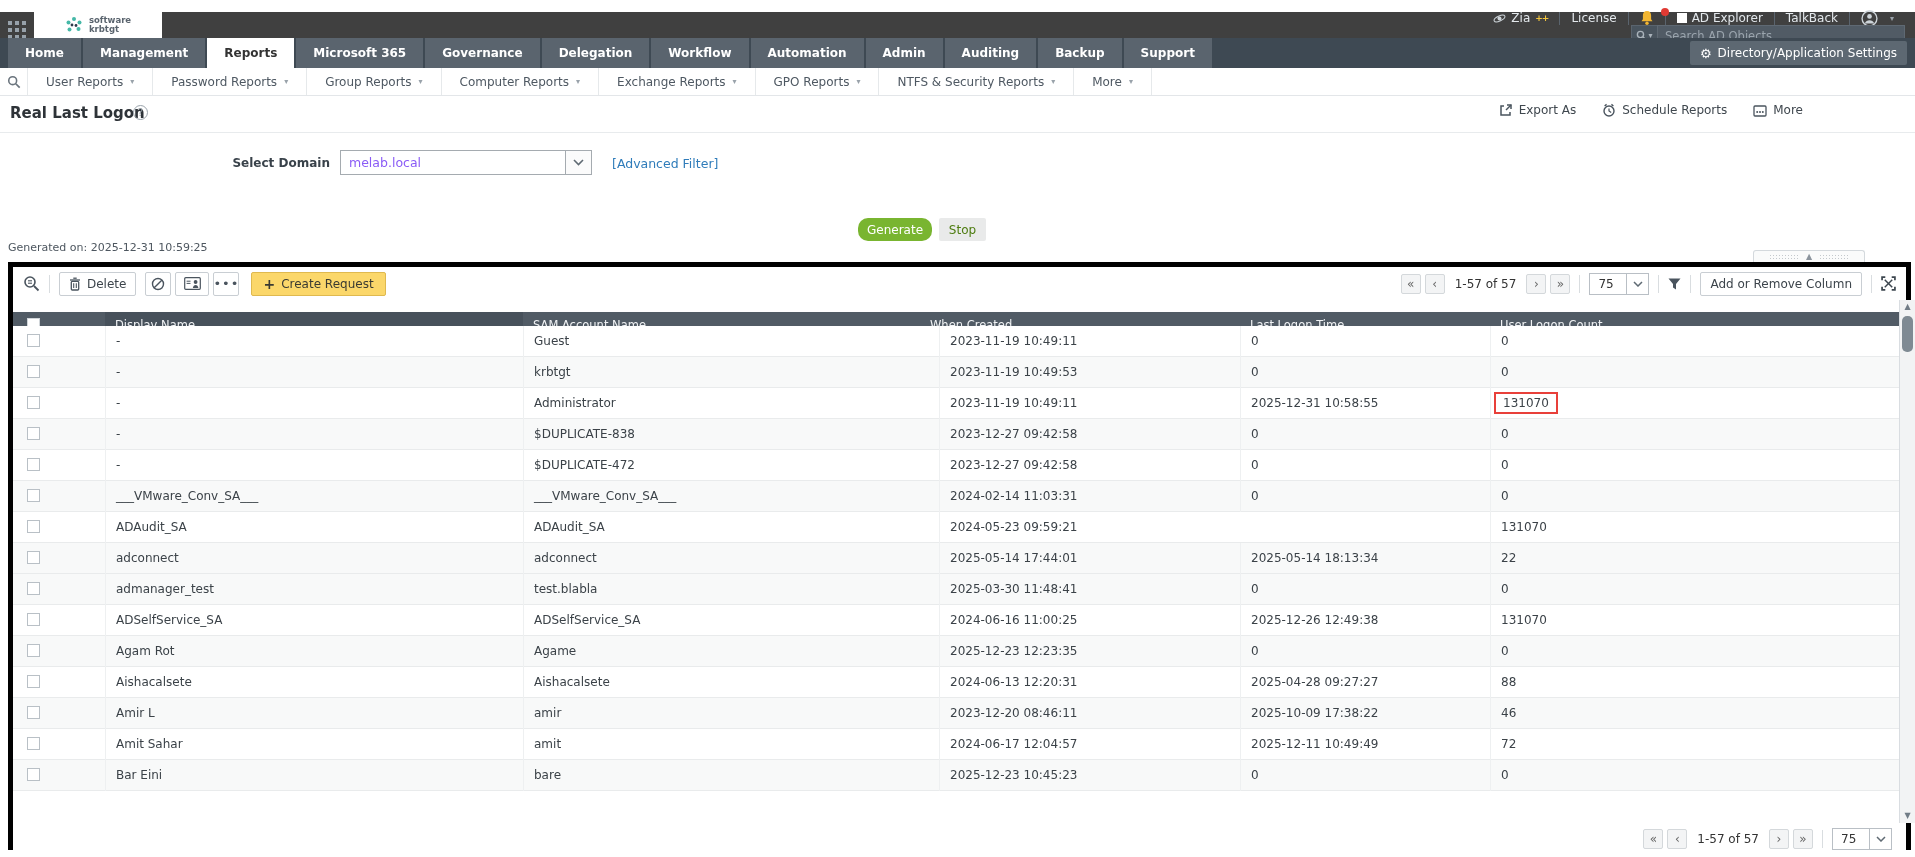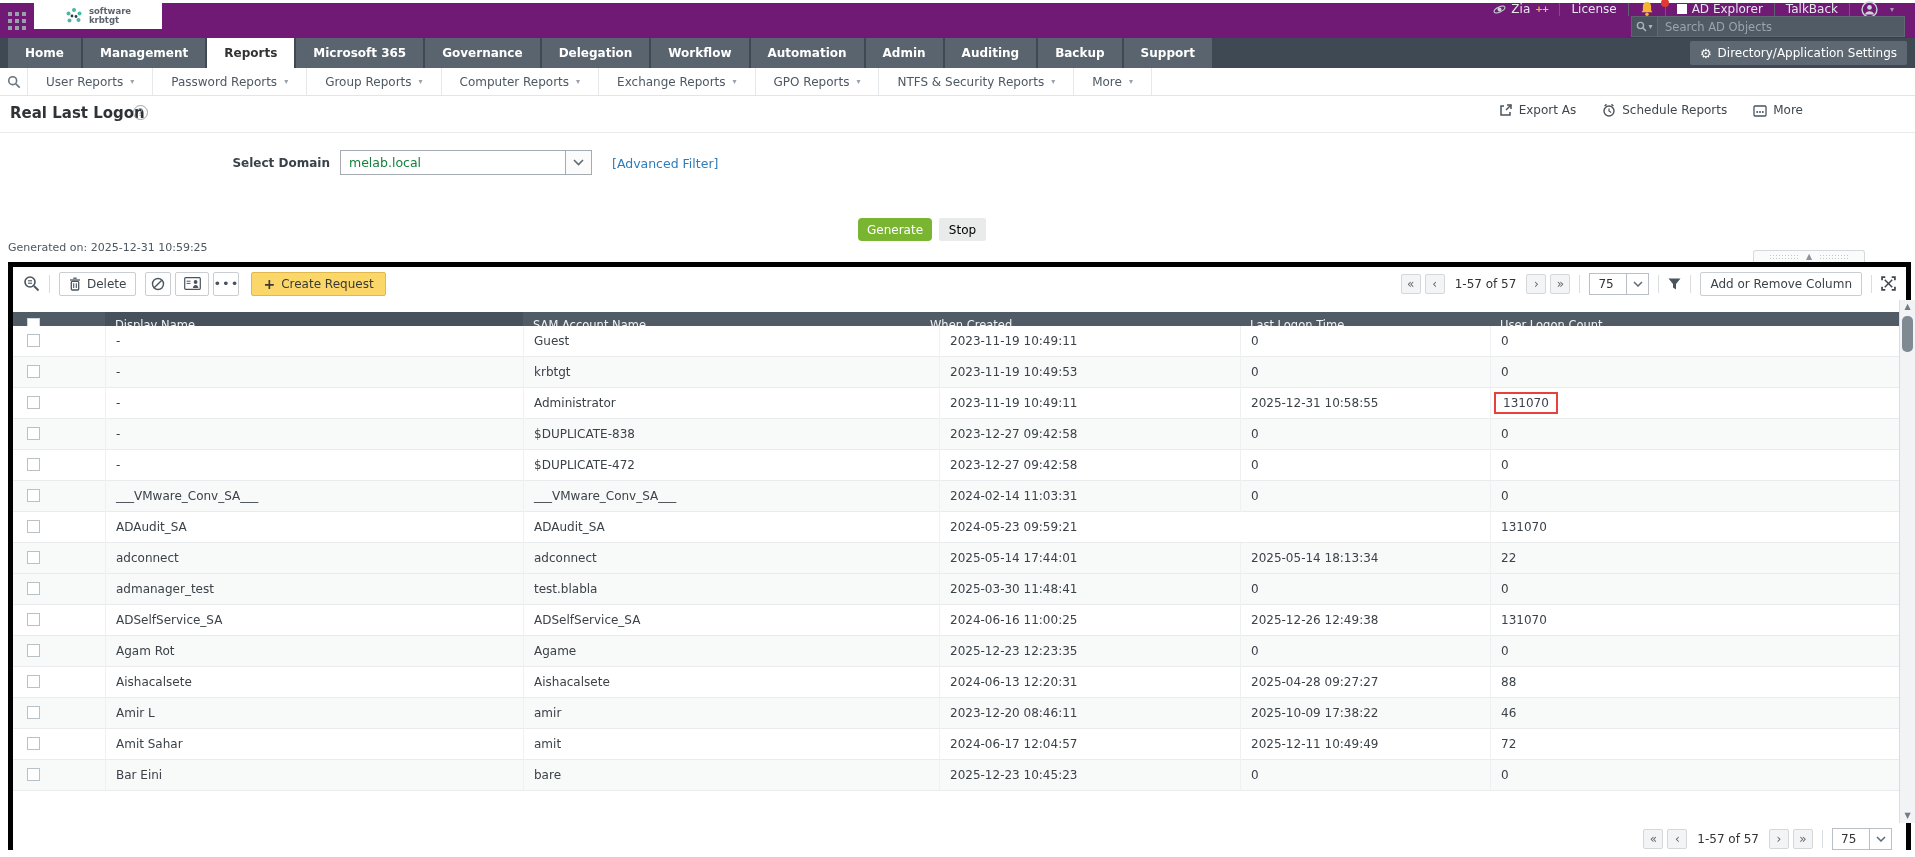--- a/index.html
+++ b/index.html
@@ -1,21 +1,21 @@
 <!DOCTYPE html>
 <html><head>
 <meta charset="utf-8">
 <style>
   * { margin:0; padding:0; box-sizing:border-box; }
   html,body { background:#e9ebec; }
   body { font-family:"DejaVu Sans","Liberation Sans",sans-serif; }
   .screen { position:relative; width:1915px; height:857px; background:#fff; overflow:hidden; }
 
   
-  .topbar { position:absolute; left:0; top:3px; width:100%; height:38px; background:#701a75; }
+  .topbar { position:absolute; left:0; top:12px; width:100%; height:38px; background:#404040; }
   .appgrid { position:absolute; left:7px; top:8px; width:22px; height:22px; cursor:pointer; }
   .logo-box { position:absolute; left:34px; top:0; width:128px; height:26px; background:#fff; display:flex; align-items:center; justify-content:center; gap:6px; }
   .logo-text { font-size:8.5px; font-weight:bold; color:#5a646e; line-height:9px; }
   .top-links { position:absolute; right:10px; top:-5px; height:22px; display:flex; align-items:center; color:#e3e8ec; font-size:12px; }
   .top-links .tl-item { display:flex; align-items:center; gap:5px; padding:0 11px; cursor:pointer; }
   .top-links .tl-sep { width:1px; height:13px; background:#5a646e; }
   .sparkle { color:#f2c43c; font-size:9px; font-weight:bold; letter-spacing:-1px; }
   .bell-wrap { position:relative; }
   .badge-dot { position:absolute; right:-4px; top:-2px; width:8px; height:8px; border-radius:50%; background:#e03a33; }
   .adx-sq { width:10px; height:10px; background:#fff; }
@@ -42,27 +42,27 @@
   .title-row { position:absolute; left:0; top:96px; width:100%; height:36px; }
   .page-title { position:absolute; left:10px; top:8px; font-size:15px; font-weight:bold; color:#2e3338; }
   .help-circle { position:absolute; left:133px; top:9px; width:15px; height:15px; border:1px solid #9aa3ab; border-radius:50%; color:#8a939b; font-size:10px; display:flex; align-items:center; justify-content:center; cursor:pointer; }
   .title-actions { position:absolute; right:112px; top:7px; display:flex; gap:26px; font-size:12px; color:#3f474e; }
   .title-actions .ta-item { display:flex; align-items:center; gap:6px; cursor:pointer; }
   .hr-line { position:absolute; left:0; top:132px; width:100%; height:1px; background:#e8ebed; }
 
   
   .domain-label { position:absolute; left:150px; top:156px; width:180px; text-align:right; font-size:12px; font-weight:bold; color:#39424a; }
   .domain-select { position:absolute; left:340px; top:150px; width:252px; height:25px; border:1px solid #a5abb0; background:#fff; display:flex; cursor:pointer; }
-  .domain-select .ds-value { flex:1; font-size:12.5px; color:#15803d; line-height:23px; padding-left:8px; }
+  .domain-select .ds-value { flex:1; font-size:12.5px; color:#8b5cf6; line-height:23px; padding-left:8px; }
   .domain-select .ds-chev { width:26px; border-left:1px solid #a5abb0; display:flex; align-items:center; justify-content:center; background:#fbfbfb; }
   .adv-filter { position:absolute; left:612px; top:156px; font-size:12.5px; color:#2f7cba; cursor:pointer; }
 
   
-  .btn-generate { position:absolute; left:858px; top:218px; width:74px; height:23px; background:#79b530; border:none; border-radius:4px; color:#fff; font-size:12px; font-family:inherit; cursor:pointer; }
-  .btn-stop { position:absolute; left:939px; top:218px; width:47px; height:23px; background:#e9eaea; border:none; border-radius:2px; color:#000000; font-size:12px; font-family:inherit; cursor:pointer; }
+  .btn-generate { position:absolute; left:858px; top:218px; width:74px; height:23px; background:#79b530; border:none; border-radius:10px; color:#fff; font-size:12px; font-family:inherit; cursor:pointer; }
+  .btn-stop { position:absolute; left:939px; top:218px; width:47px; height:23px; background:#e9eaea; border:none; border-radius:2px; color:#4d7c0f; font-size:12px; font-family:inherit; cursor:pointer; }
   .generated-on { position:absolute; left:8px; top:241px; font-size:11px; color:#4d565f; }
 
   
   .panel { position:absolute; left:8px; top:262px; width:1903px; height:588px; border:5px solid #000000; background:#fff; }
   .collapse-handle { position:absolute; left:1753px; top:250px; width:112px; height:13px; background:#fafbfb; border:1px solid #d4d9dd; border-bottom:0; border-radius:3px 3px 0 0; display:flex; align-items:center; justify-content:center; gap:7px; cursor:pointer; }
   .dotpat { width:30px; height:7px; background-image:radial-gradient(#c4c9cd 1px, transparent 1px); background-size:3px 3px; }
   .tri-up { font-size:8px; color:#8b949d; line-height:1; }
 
   .toolbar { position:absolute; left:0; top:0; width:100%; height:33px; display:flex; align-items:center; padding-left:10px; }
   .tb-sep { width:1px; height:18px; background:#d9dde0; margin:0 9px; }

